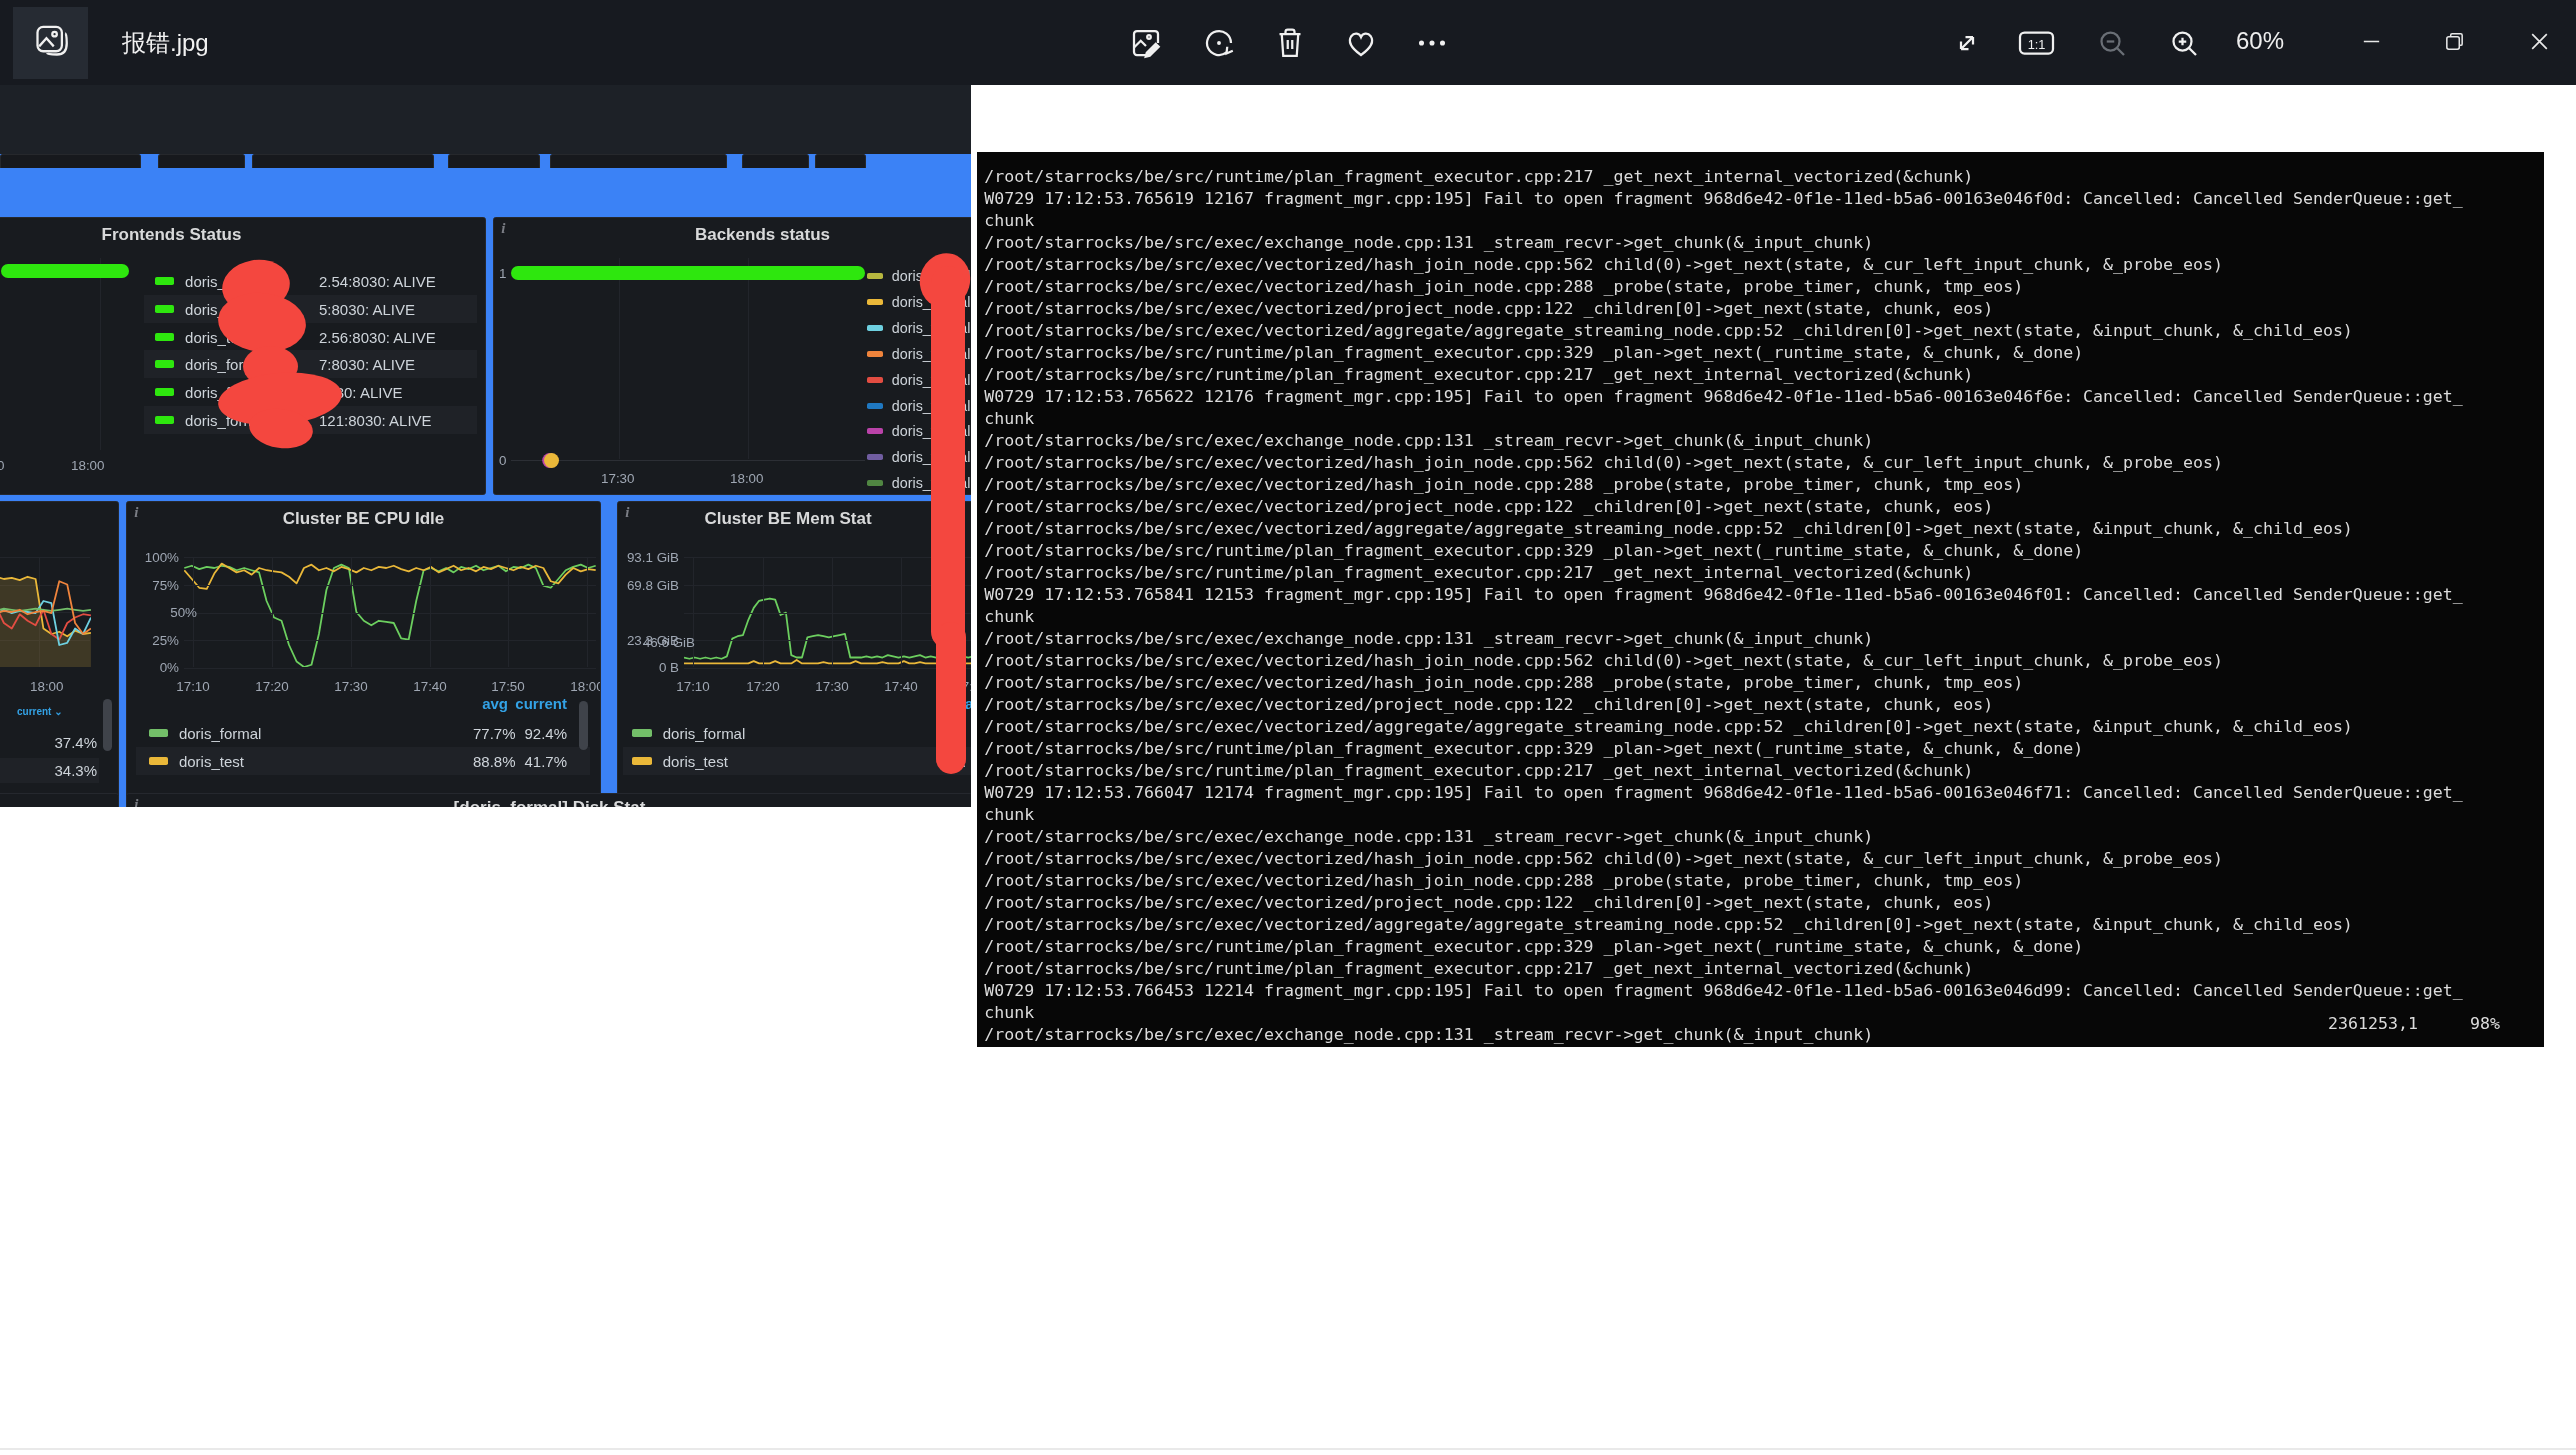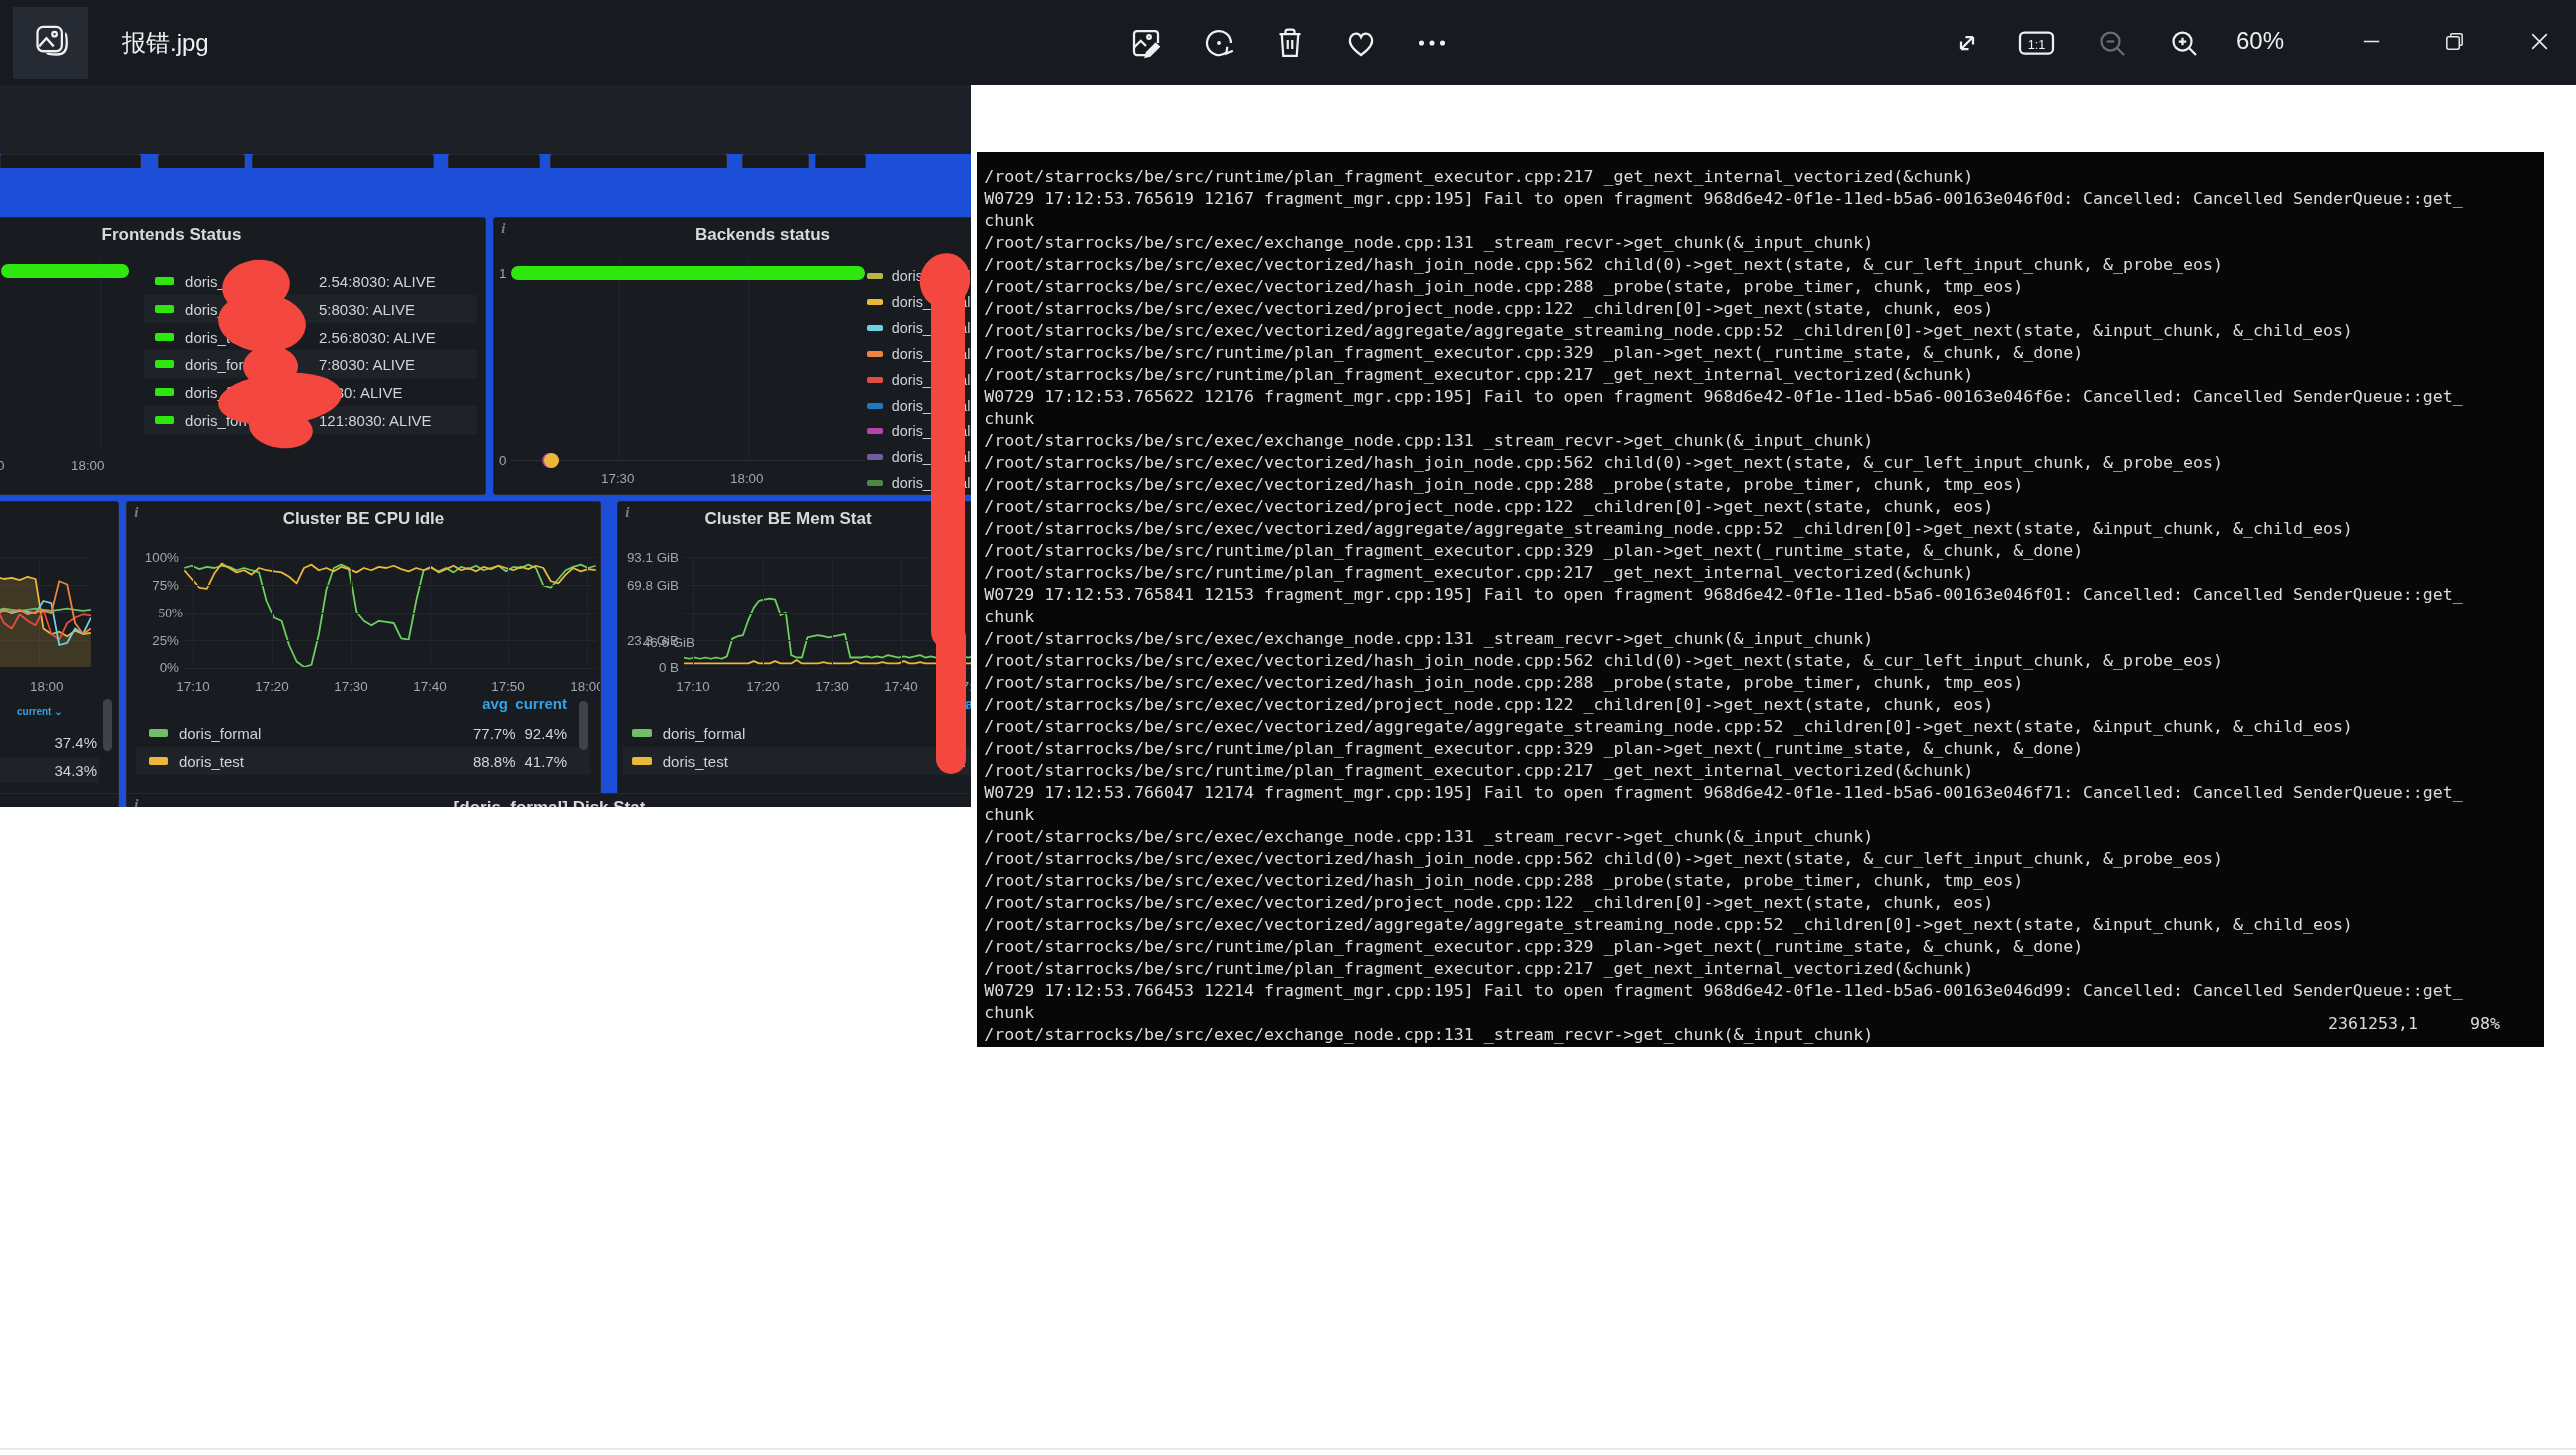--- a/index.html
+++ b/index.html
@@ -7,21 +7,21 @@
        font-family:"Liberation Sans", sans-serif;}
   
   .titlebar{position:absolute;left:0;top:0;width:2576px;height:85px;background:#171a20;}
   .appicon-tile{position:absolute;left:12.5px;top:7.2px;width:75px;height:72px;background:#262b33;display:flex;align-items:center;justify-content:center;}
   .title-text{position:absolute;left:122px;top:27px;font-size:24px;color:#f2f2f2;}
   .tb-icon{position:absolute;top:23px;width:39px;height:39px;display:flex;align-items:center;justify-content:center;cursor:pointer;}
   .tb-icon svg{display:block;}
   .zoom-label{position:absolute;top:27px;left:2236px;font-size:24px;color:#eeeeee;text-align:center;}
   .win-btn{position:absolute;top:16px;width:54px;height:50px;display:flex;align-items:center;justify-content:center;color:#e8e8e8;}
   
-  .dashboard{position:absolute;left:0;top:85px;width:971px;height:722px;background:#1d4ed8;overflow:hidden;}
+  .dashboard{position:absolute;left:0;top:85px;width:971px;height:722px;background:#3b82f6;overflow:hidden;}
   .dash-topnav{position:absolute;left:0;top:0;width:971px;height:69px;background:#1d2127;}
   .minirect{position:absolute;top:69px;height:12.5px;background:#17191d;border:0.9px solid #26282c;border-bottom:none;border-radius:2.7px 2.7px 0 0;}
   .panel{position:absolute;background:#181b1f;border:0.9px solid #25282e;border-radius:2.7px;overflow:hidden;}
   .panel-title{position:absolute;left:0;right:0;top:7.2px;text-align:center;font-size:17px;font-weight:700;color:#d8d9da;}
   .info-i{position:absolute;left:7.2px;top:1.8px;font-size:15px;font-weight:700;color:#7b7e85;font-family:"Liberation Serif",serif;font-style:italic;}
   .gridv{position:absolute;width:0.9px;background:#22252b;}
   .gridh{position:absolute;height:0.9px;background:#22252b;}
   .axis-lbl{position:absolute;font-size:13.4px;color:#9fa7b3;}
   .axis-lbl.right{text-align:right;}
   .statebar{position:absolute;height:14.3px;background:#2ee70e;border-radius:7.2px;}
@@ -286,21 +286,21 @@
       <div class="gridh" style="left: 57px; width: 412px; top: 138px;"></div>
       <div class="gridh" style="left: 57px; width: 412px; top: 166px;"></div>
       <div class="gridv" style="top: 55px; height: 110px; left: 66px;"></div>
       <div class="gridv" style="top: 55px; height: 110px; left: 145px;"></div>
       <div class="gridv" style="top: 55px; height: 110px; left: 224px;"></div>
       <div class="gridv" style="top: 55px; height: 110px; left: 303px;"></div>
       <div class="gridv" style="top: 55px; height: 110px; left: 381px;"></div>
       <div class="gridv" style="top: 55px; height: 110px; left: 460px;"></div>
       <div class="axis-lbl right" style="left: 0px; width: 52px; top: 48px;">100%</div>
       <div class="axis-lbl right" style="left: 0px; width: 52px; top: 76px;">75%</div>
-      <div class="axis-lbl right" style="left: 4px; width: 52px; top: 103px; font-family: Liberation Serif, serif;">50%</div>
+      <div class="axis-lbl right" style="left: 18px; width: 52px; top: 103px;">50%</div>
       <div class="axis-lbl right" style="left: 0px; width: 52px; top: 131px;">25%</div>
       <div class="axis-lbl right" style="left: 0px; width: 52px; top: 158px;">0%</div>
       <div class="axis-lbl" style="top: 177px; width: 54px; text-align: center; left: 39px;">17:10</div>
       <div class="axis-lbl" style="top: 177px; width: 54px; text-align: center; left: 118px;">17:20</div>
       <div class="axis-lbl" style="top: 177px; width: 54px; text-align: center; left: 197px;">17:30</div>
       <div class="axis-lbl" style="top: 177px; width: 54px; text-align: center; left: 276px;">17:40</div>
       <div class="axis-lbl" style="top: 177px; width: 54px; text-align: center; left: 354px;">17:50</div>
       <div class="axis-lbl" style="top: 177px; width: 54px; text-align: center; left: 433px;">18:00</div>
     </div>
 

